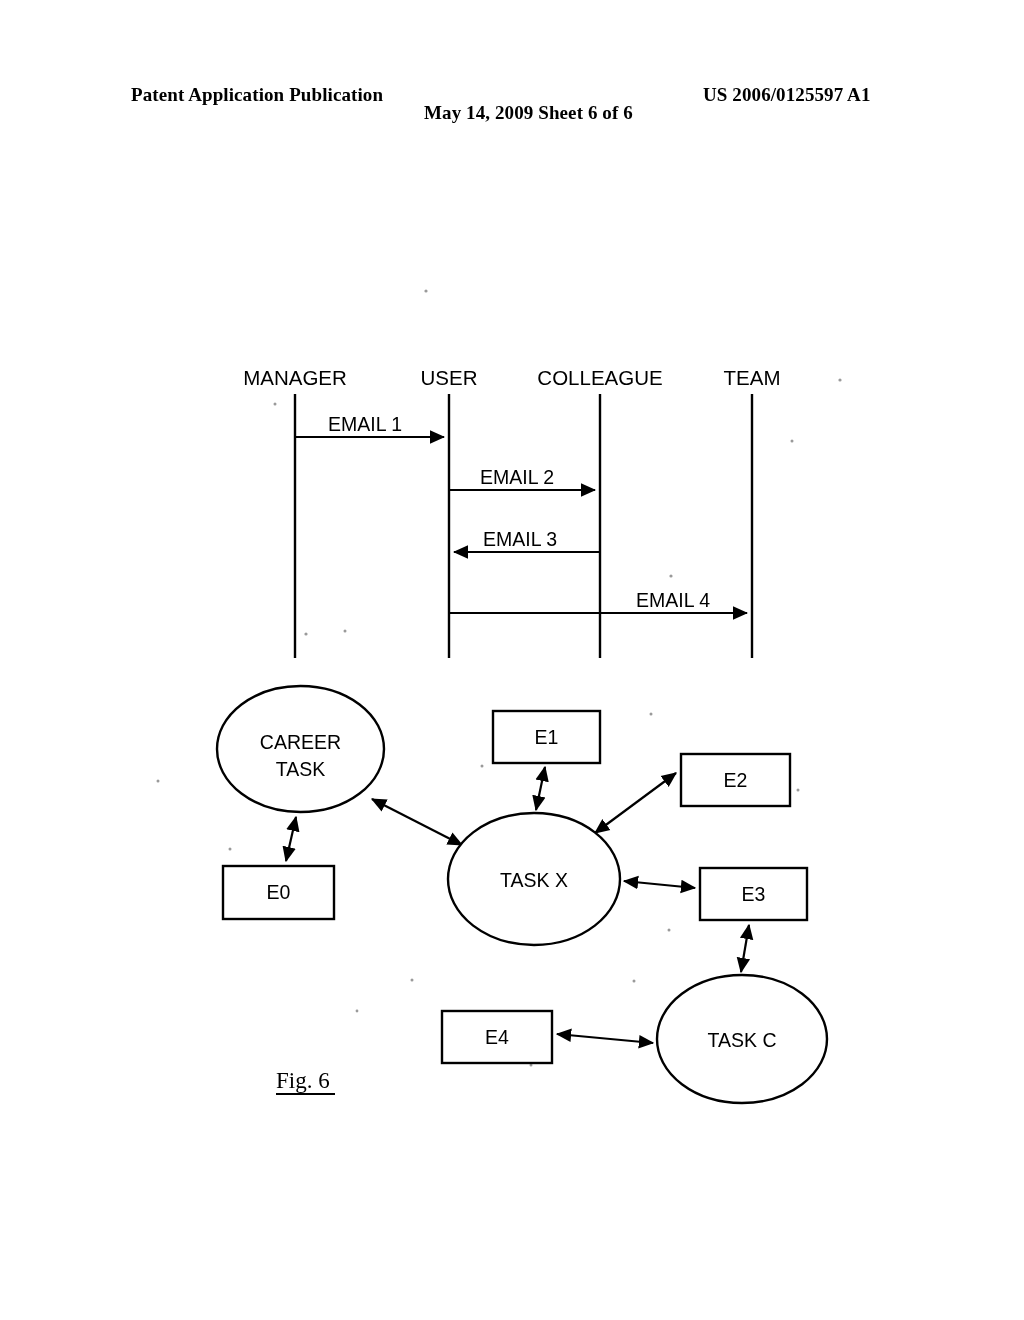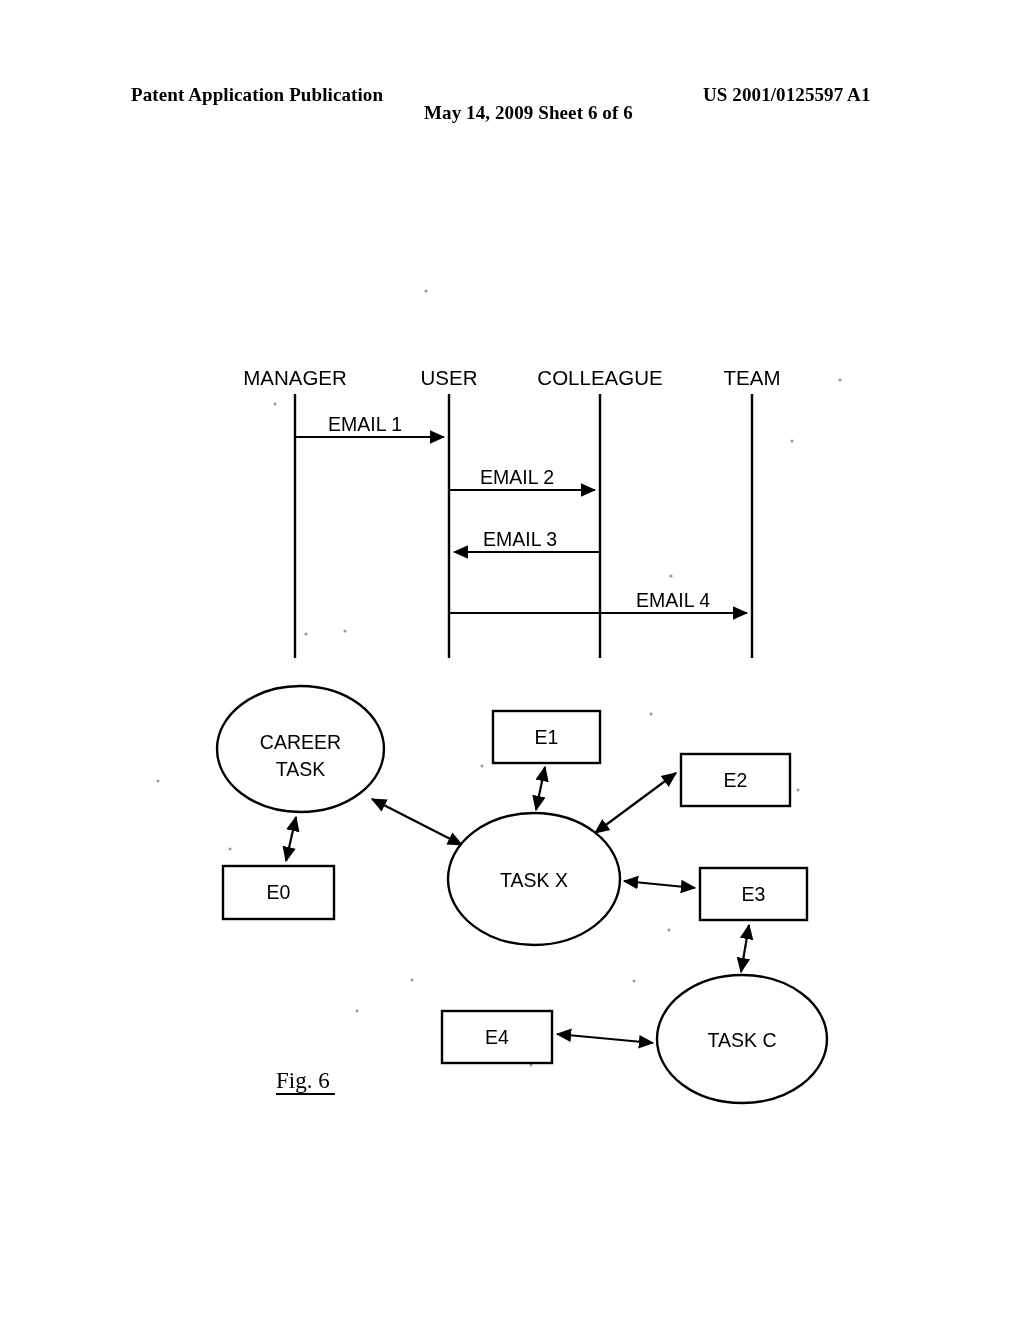--- a/index.html
+++ b/index.html
@@ -103,21 +103,21 @@
 
   
   .speck { fill: #9a9a9a; }
 </style>
 </head>
 <body>
 
 <div id="page-header">
   <div class="hdr-text" id="hdr-pub">Patent Application Publication</div>
   <div class="hdr-text" id="hdr-date">May 14, 2009  Sheet 6 of 6</div>
-  <div class="hdr-text" id="hdr-num">US 2001/0125597 A1</div>
+  <div class="hdr-text" id="hdr-num">US 2006/0125597 A1</div>
 </div>
 
 <div id="figure-sheet">
   <svg id="figure-svg" viewBox="0 0 1024 1320" xmlns="http://www.w3.org/2000/svg">
     <defs>
       <marker id="arrowR" viewBox="0 0 10 10" refX="9.2" refY="5" markerWidth="7" markerHeight="7" orient="auto-start-reverse">
         <path d="M 0 0.6 L 10 5 L 0 9.4 z" fill="#000"></path>
       </marker>
       <marker id="arrowStart" viewBox="0 0 10 10" refX="9.2" refY="5" markerWidth="7" markerHeight="7" orient="auto-start-reverse">
         <path d="M 0 0.6 L 10 5 L 0 9.4 z" fill="#000"></path>

